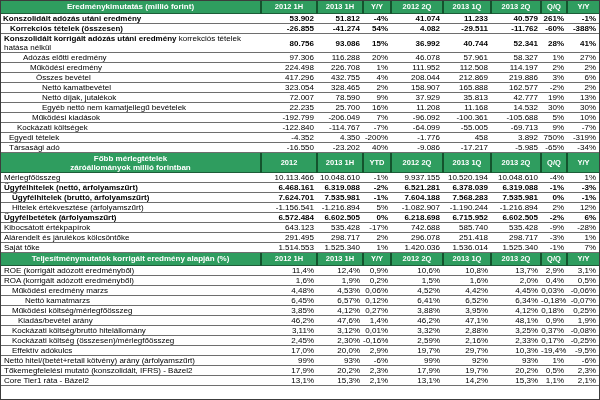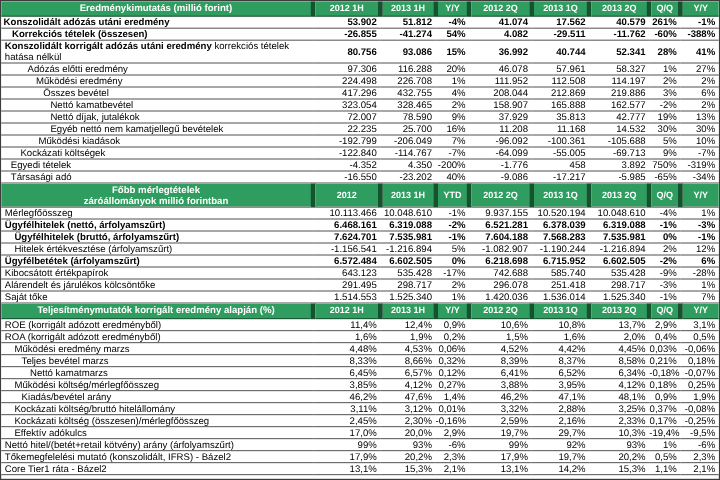--- a/index.html
+++ b/index.html
@@ -10,21 +10,21 @@
     overflow:hidden;
   }
   table.fin{width:598px;table-layout:fixed;border-collapse:collapse;}
   table.fin th, table.fin td{padding:0;margin:0;overflow:hidden;white-space:nowrap;}
   
   thead th{
     background:#2f9d5f;color:#fff;font-weight:bold;font-size:7.5px;
     height:12px;line-height:12px;text-align:center;
     border-bottom:1px solid #1d5c38;
   }
-  thead th + th{border-left:4px solid #14532d;}
+  thead th + th{border-left:2px solid #14532d;}
   thead th.title{font-size:8px;}
   thead.tall th{height:19px;line-height:9px;}
   
   tbody td{
     font-size:8px;height:9px;line-height:9px;
     border-bottom:1px solid #6e6e6e;background:#fff;
   }
   tbody td.lbl{text-align:left;white-space:normal;line-height:9px;}
   tbody td.num{text-align:right;padding-right:3px;}
   tr.bold td{font-weight:bold;}
@@ -60,21 +60,21 @@
         <th>Y/Y</th>
       </tr>
     </thead>
     <tbody>
         <tr class="bold">
           <td class="lbl" style="padding-left: 2px;">Konszolidált adózás utáni eredmény</td>
           <td class="num">53.902</td>
           <td class="num">51.812</td>
           <td class="num">-4%</td>
           <td class="num">41.074</td>
-          <td class="num">17.562</td>
+          <td class="num">11.233</td>
           <td class="num">40.579</td>
           <td class="num">261%</td>
           <td class="num">-1%</td>
         </tr>
         <tr class="bold">
           <td class="lbl" style="padding-left: 9px;">Korrekciós tételek (összesen)</td>
           <td class="num">-26.855</td>
           <td class="num">-41.274</td>
           <td class="num">54%</td>
           <td class="num">4.082</td>
@@ -380,31 +380,20 @@
           <td class="num">4,48%</td>
           <td class="num">4,53%</td>
           <td class="num">0,06%</td>
           <td class="num">4,52%</td>
           <td class="num">4,42%</td>
           <td class="num">4,45%</td>
           <td class="num">0,03%</td>
           <td class="num">-0,06%</td>
         </tr>
         <tr>
-          <td class="lbl" style="padding-left: 17px;">Teljes bevétel marzs</td>
-          <td class="num">8,33%</td>
-          <td class="num">8,66%</td>
-          <td class="num">0,32%</td>
-          <td class="num">8,39%</td>
-          <td class="num">8,37%</td>
-          <td class="num">8,58%</td>
-          <td class="num">0,21%</td>
-          <td class="num">0,18%</td>
-        </tr>
-        <tr>
           <td class="lbl" style="padding-left: 24px;">Nettó kamatmarzs</td>
           <td class="num">6,45%</td>
           <td class="num">6,57%</td>
           <td class="num">0,12%</td>
           <td class="num">6,41%</td>
           <td class="num">6,52%</td>
           <td class="num">6,34%</td>
           <td class="num">-0,18%</td>
           <td class="num">-0,07%</td>
         </tr>

